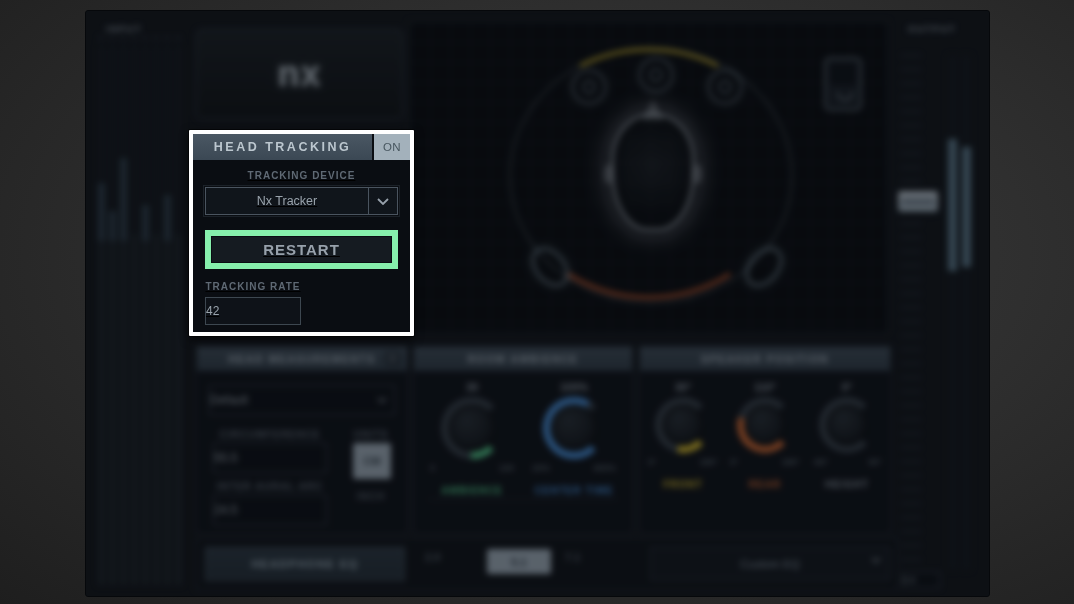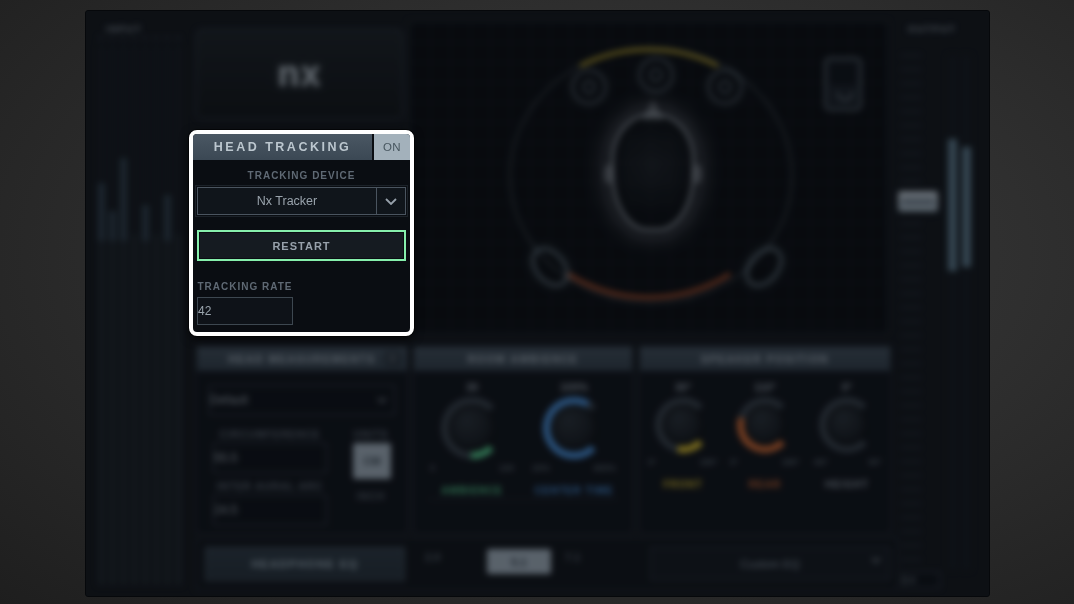--- a/index.html
+++ b/index.html
@@ -79,42 +79,42 @@
   .knob .core{position:absolute;inset:7px;border-radius:50%;
     background:radial-gradient(circle at 40% 35%, #2a3138, #14181d 75%);
     box-shadow:inset 0 0 6px rgba(0,0,0,.8);}
   .knob-range{display:flex;justify-content:space-between;padding:0 6px;margin-top:4px;
     color:#555f68;font-size:9px;font-weight:bold;}
   .knob-label{margin-top:12px;font-size:10px;font-weight:bold;letter-spacing:1px;}
   .divider{position:absolute;left:14px;right:14px;height:1px;background:#272e36;}
   
   .ht-ring{
     position:absolute;left:103px;top:119px;width:217px;height:198px;z-index:5;
-    border:4px solid #ffffff;border-radius:8px;background:#0a0d12;
+    border:4px solid #ffffff;border-radius:1px;background:#0a0d12;
     box-shadow:0 0 0 1px rgba(0,0,0,.55), 0 3px 10px rgba(0,0,0,.6);
     overflow:hidden;
   }
   .ht-header{position:absolute;left:0;top:0;right:0;height:26px;
     background:linear-gradient(#4a5763,#3b4854);display:flex;align-items:center;}
   .ht-title{flex:1;text-align:center;color:#bcc7cf;font-size:12.5px;font-weight:bold;letter-spacing:2.5px;}
   .ht-on{width:36px;height:26px;background:#a3b1bb;color:#47565f;font-size:11.5px;font-weight:normal;
     display:flex;align-items:center;justify-content:center;border-left:2px solid #0a0d12;letter-spacing:.5px;}
-  .ht-body{position:absolute;left:0;top:26px;right:0;bottom:0;padding:8px 4px;}
+  .ht-body{position:absolute;left:0;top:26px;right:0;bottom:0;padding:8px 12px;text-decoration:underline;}
   .ht-devlabel{margin-top:2px;}
   .ht-dropdown{margin-top:6px;height:26px;border:1px solid #4a545f;outline:1px solid #1b2128;outline-offset:1px;
     background:#10151b;display:flex;align-items:stretch;}
   .ht-dropdown .txt{flex:1;display:flex;align-items:center;justify-content:center;
     color:#99a3ac;font-size:12.5px;}
   .ht-dropdown .chev{width:28px;border-left:1px solid #4a545f;display:flex;align-items:center;justify-content:center;}
   .ht-buttons{display:flex;gap:8px;margin-top:15px;}
-  .ht-btn{flex:1;height:27px;background:#151b21;border:2px solid #86efac;box-shadow:0 0 0 1px #0a0d12 inset;
-    display:flex;align-items:center;justify-content:center;font-size:11px;font-weight:bold;letter-spacing:1px;}
+  .ht-btn{flex:1;height:27px;background:#151b21;border:6px solid #86efac;box-shadow:0 0 0 1px #0a0d12 inset;
+    display:flex;align-items:center;justify-content:center;font-size:15px;font-weight:bold;letter-spacing:1px;}
   .ht-btn.restart{color:#97a1ab;}
   .ht-btn.sweet{color:#5d6771;}
-  .ht-row{display:flex;margin-top:20px;}
+  .ht-row{display:flex;margin-top:12px;}
   .ht-col-l{width:96px;text-align:center;}
   .ht-col-r{flex:1;text-align:center;}
   .ht-ratebox{margin-top:5px;width:94px;height:26px;}
   .ht-lockbtn{margin:5px auto 0;width:46px;height:26px;background:#242e38;border:1px solid #515b66;
     display:flex;align-items:center;justify-content:center;}
   
   .bottom-bar{position:absolute;left:110px;top:527px;width:700px;height:50px;
     background:#11151a;border:1px solid #262d35;}
   .eq-button{position:absolute;left:8px;top:8px;width:198px;height:32px;
     background:linear-gradient(#2e3a44,#26313a);border:1px solid #4a5560;

